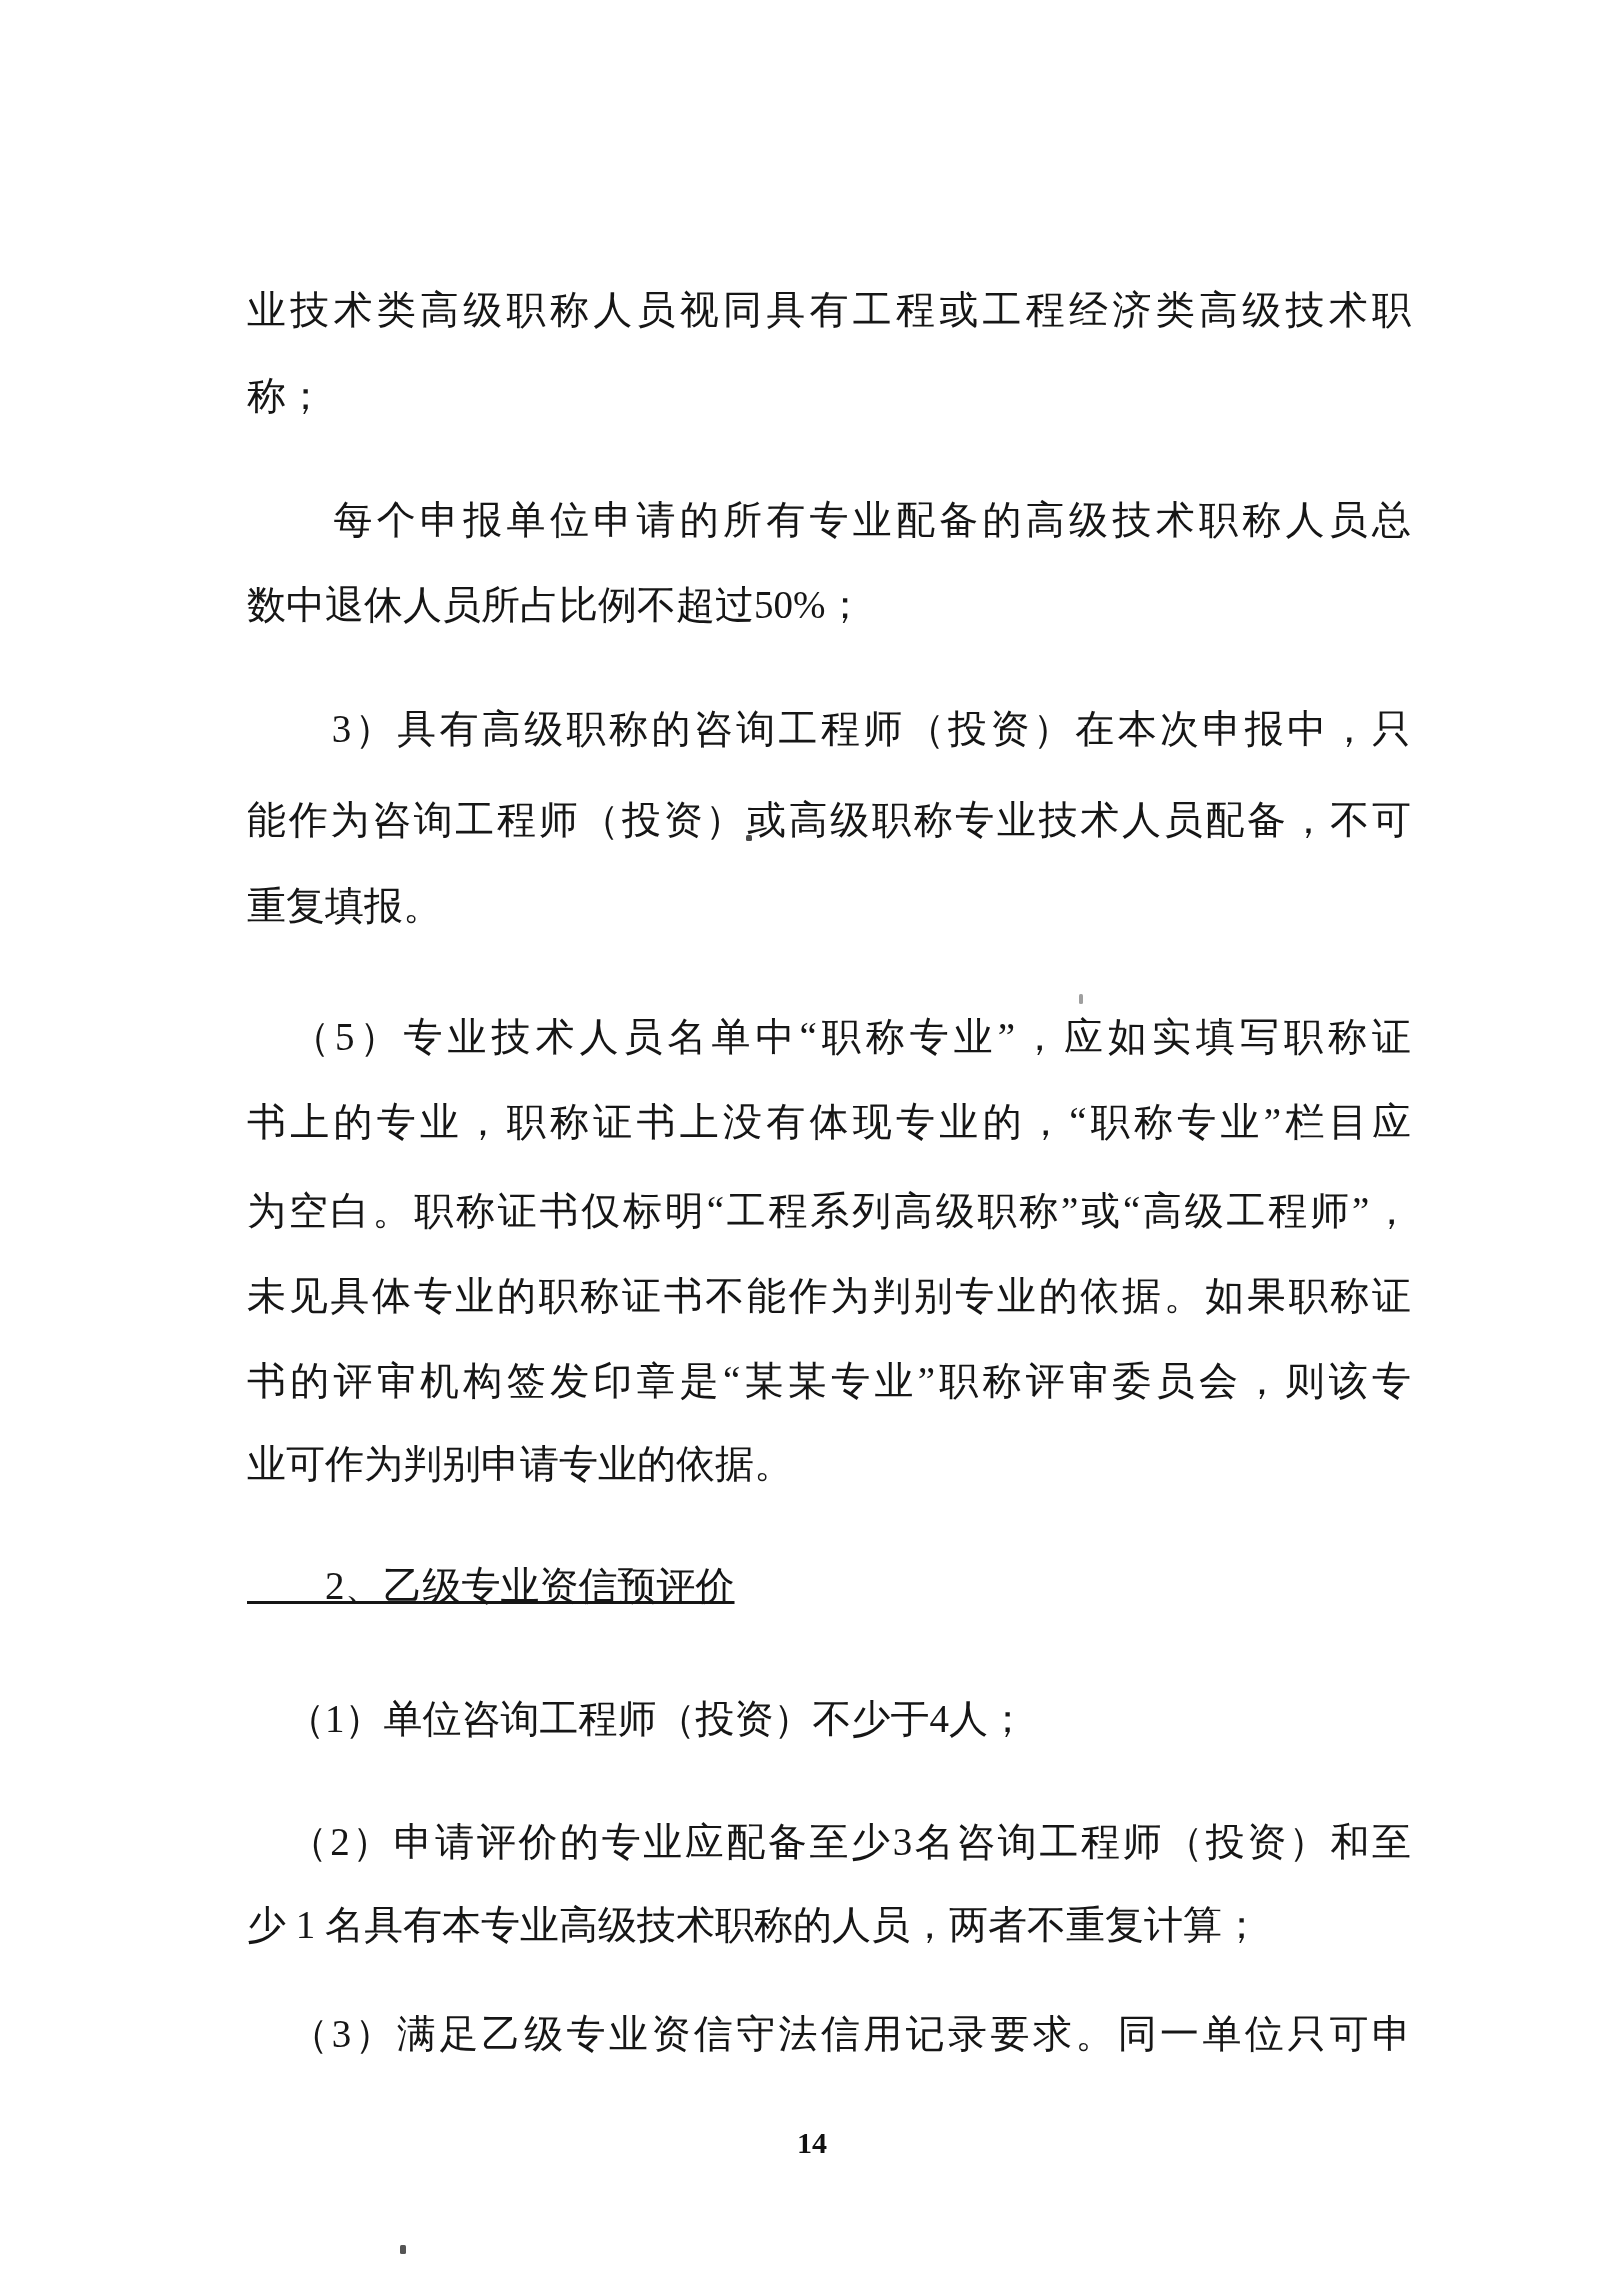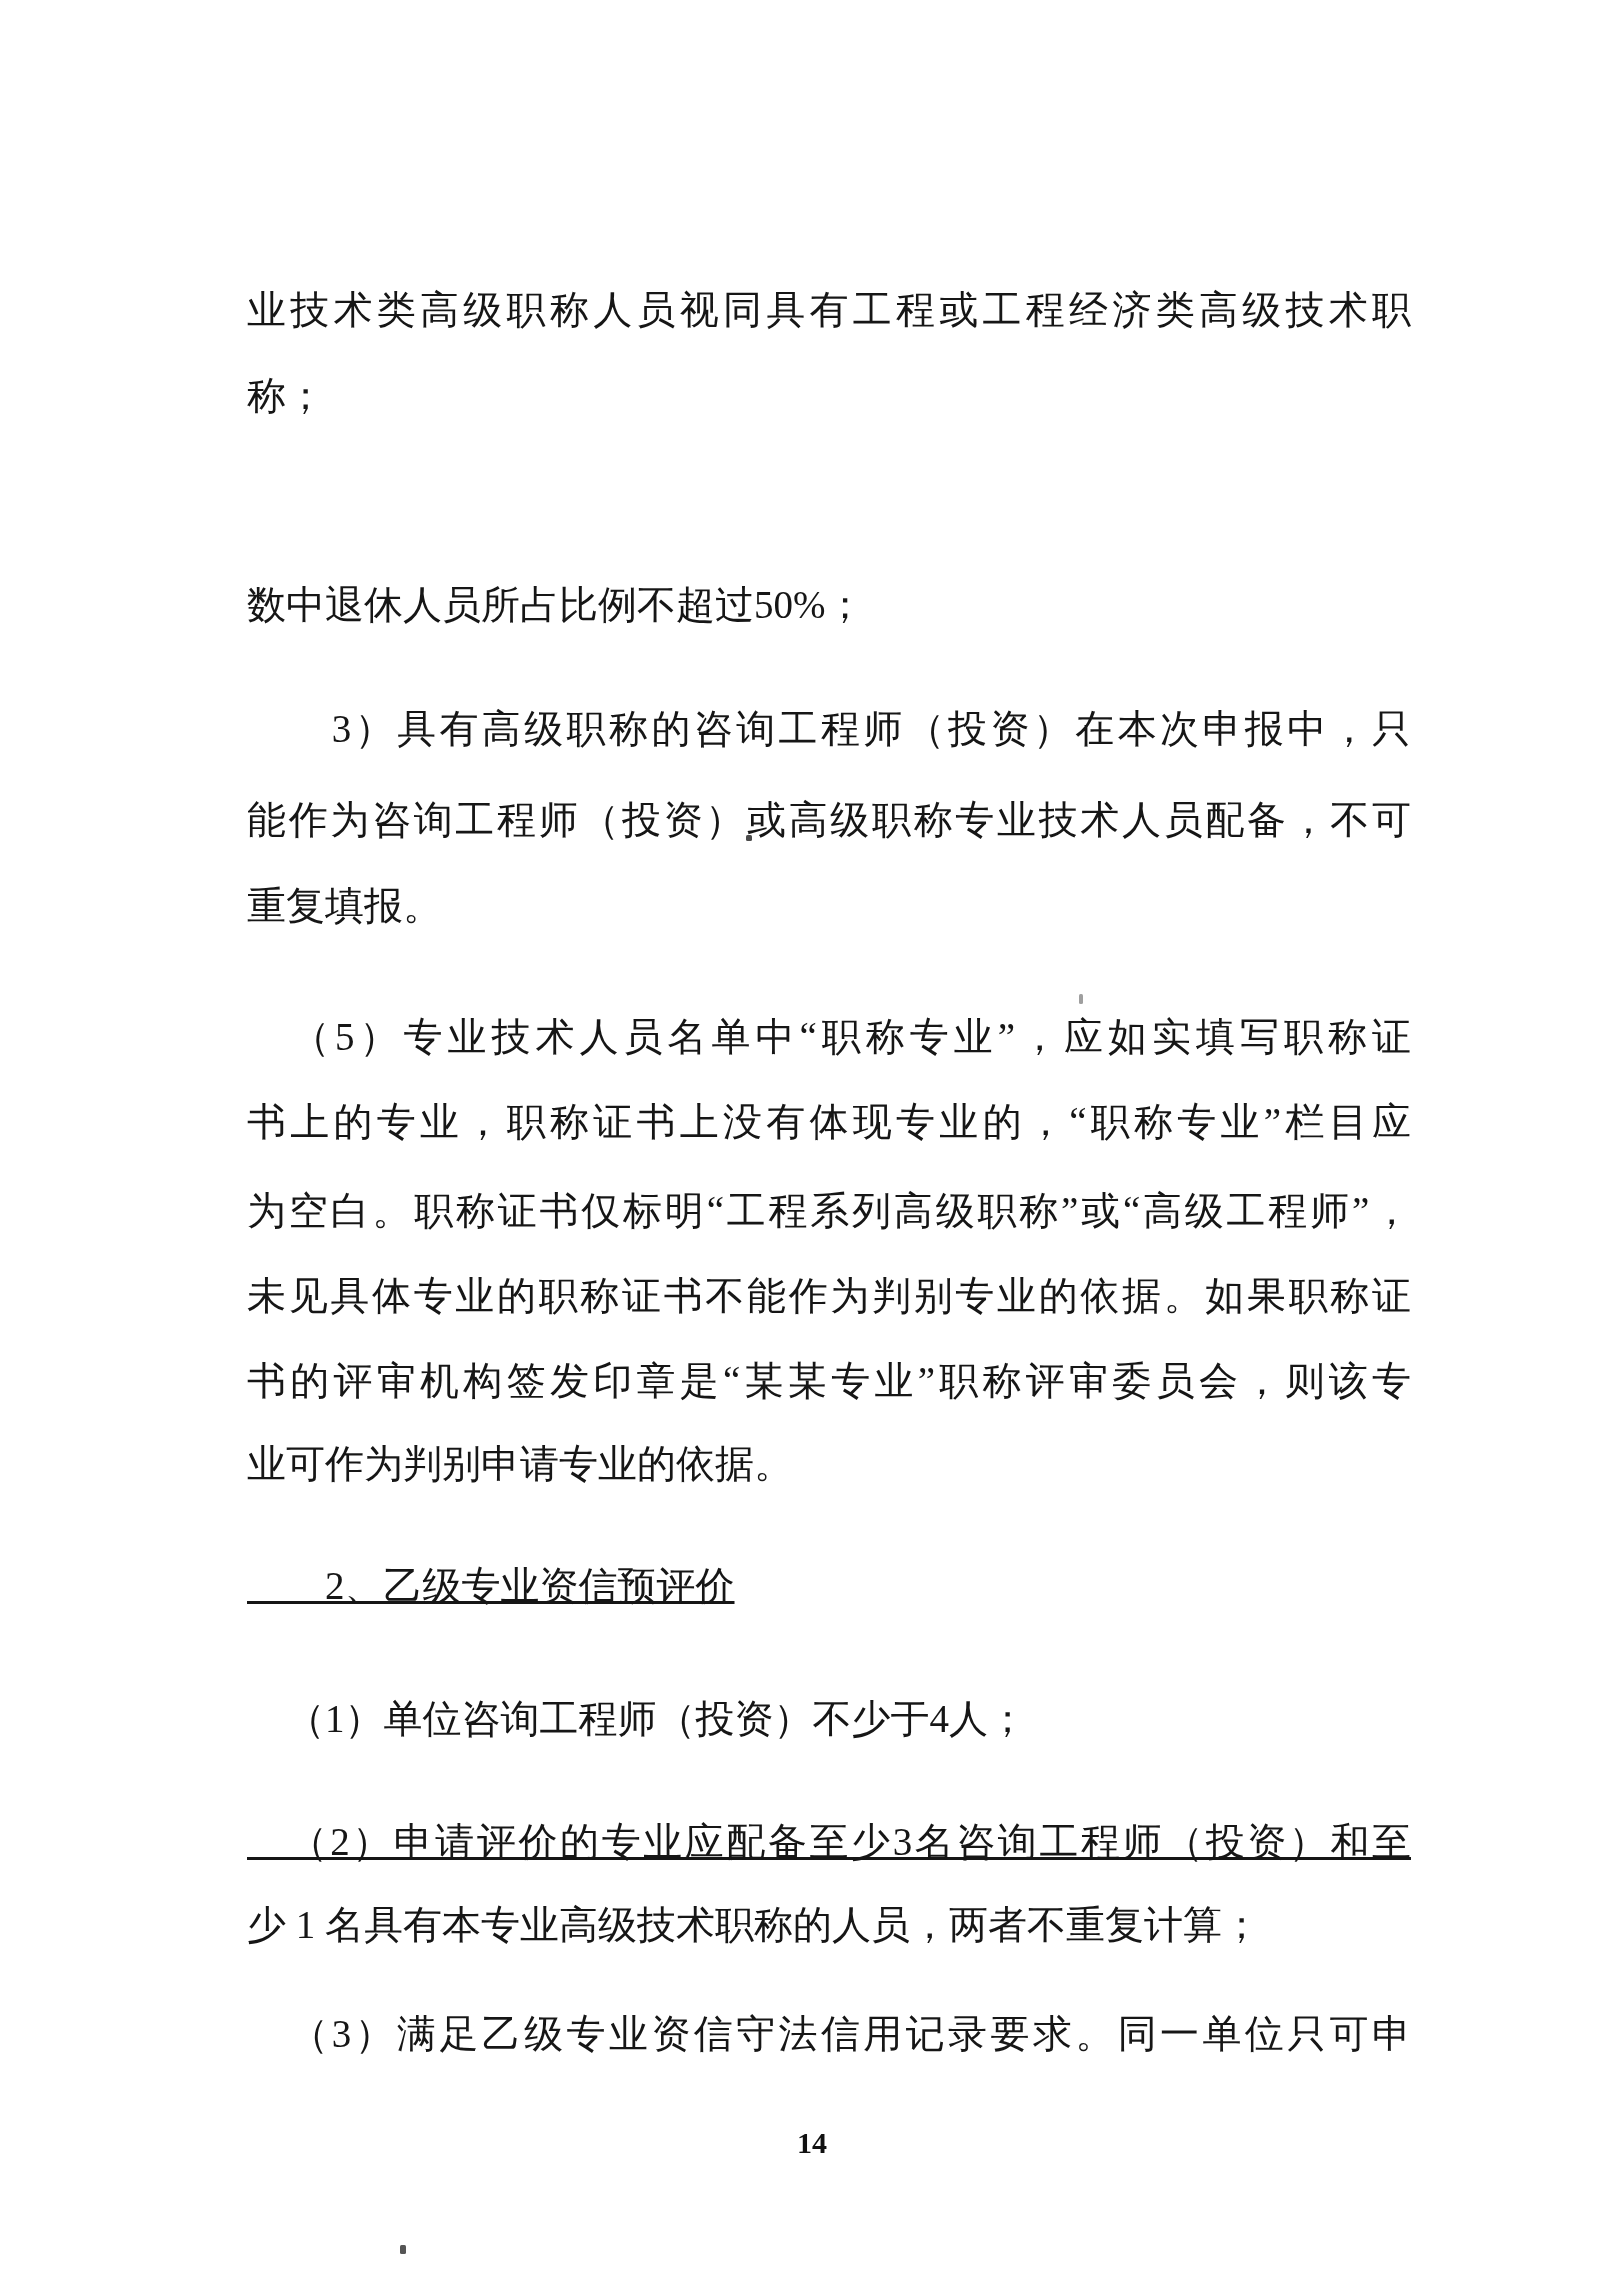--- a/index.html
+++ b/index.html
@@ -60,33 +60,34 @@
     border-radius: 1.5px;
   }
 </style>
 </head>
 <body>
 
 <div class="page">
   <div class="textlayer" id="textlayer">
       <div class="line justify" style="top: 284px;">业技术类高级职称人员视同具有工程或工程经济类高级技术职</div>
       <div class="line left" style="top: 370px;">称；</div>
+      <div class="line justify" style="top: 494px;">　　每个申报单位申请的所有专业配备的高级技术职称人员总</div>
       <div class="line left" style="top: 579px;">数中退休人员所占比例不超过50%；</div>
       <div class="line justify" style="top: 703px;">　　3）具有高级职称的咨询工程师（投资）在本次申报中，只</div>
       <div class="line justify" style="top: 794px;">能作为咨询工程师（投资）或高级职称专业技术人员配备，不可</div>
       <div class="line left" style="top: 880px;">重复填报。</div>
       <div class="line justify" style="top: 1011px;">　（5）专业技术人员名单中“职称专业”，应如实填写职称证</div>
       <div class="line justify" style="top: 1185px;">为空白。职称证书仅标明“工程系列高级职称”或“高级工程师”，</div>
       <div class="line justify" style="top: 1096px;">书上的专业，职称证书上没有体现专业的，“职称专业”栏目应</div>
       <div class="line justify" style="top: 1270px;">未见具体专业的职称证书不能作为判别专业的依据。如果职称证</div>
       <div class="line left" style="top: 1438px;">业可作为判别申请专业的依据。</div>
       <div class="line justify" style="top: 1355px;">书的评审机构签发印章是“某某专业”职称评审委员会，则该专</div>
       <div class="line left" style="top: 1560px; text-decoration: underline;">　　2、乙级专业资信预评价</div>
       <div class="line left" style="top: 1693px;">　（1）单位咨询工程师（投资）不少于4人；</div>
-      <div class="line justify" style="top: 1816px; text-decoration: underline;">　（2）申请评价的专业应配备至少3名咨询工程师（投资）和至</div>
+      <div class="line justify" style="top: 1816px;">　（2）申请评价的专业应配备至少3名咨询工程师（投资）和至</div>
       <div class="line left" style="top: 1899px;">少 1 名具有本专业高级技术职称的人员，两者不重复计算；</div>
       <div class="line justify" style="top: 2008px;">　（3）满足乙级专业资信守法信用记录要求。同一单位只可申</div>
       <div class="speck" style="left: 746px; top: 835px; width: 6px; height: 6px; opacity: 0.85;"></div>
       <div class="speck" style="left: 1079px; top: 994px; width: 3.7px; height: 10.4px; opacity: 0.45;"></div>
       <div class="speck" style="left: 400px; top: 2245px; width: 6px; height: 9px; opacity: 0.8;"></div>
     </div>
   <div class="pagenum">14</div>
 </div>
 
 

